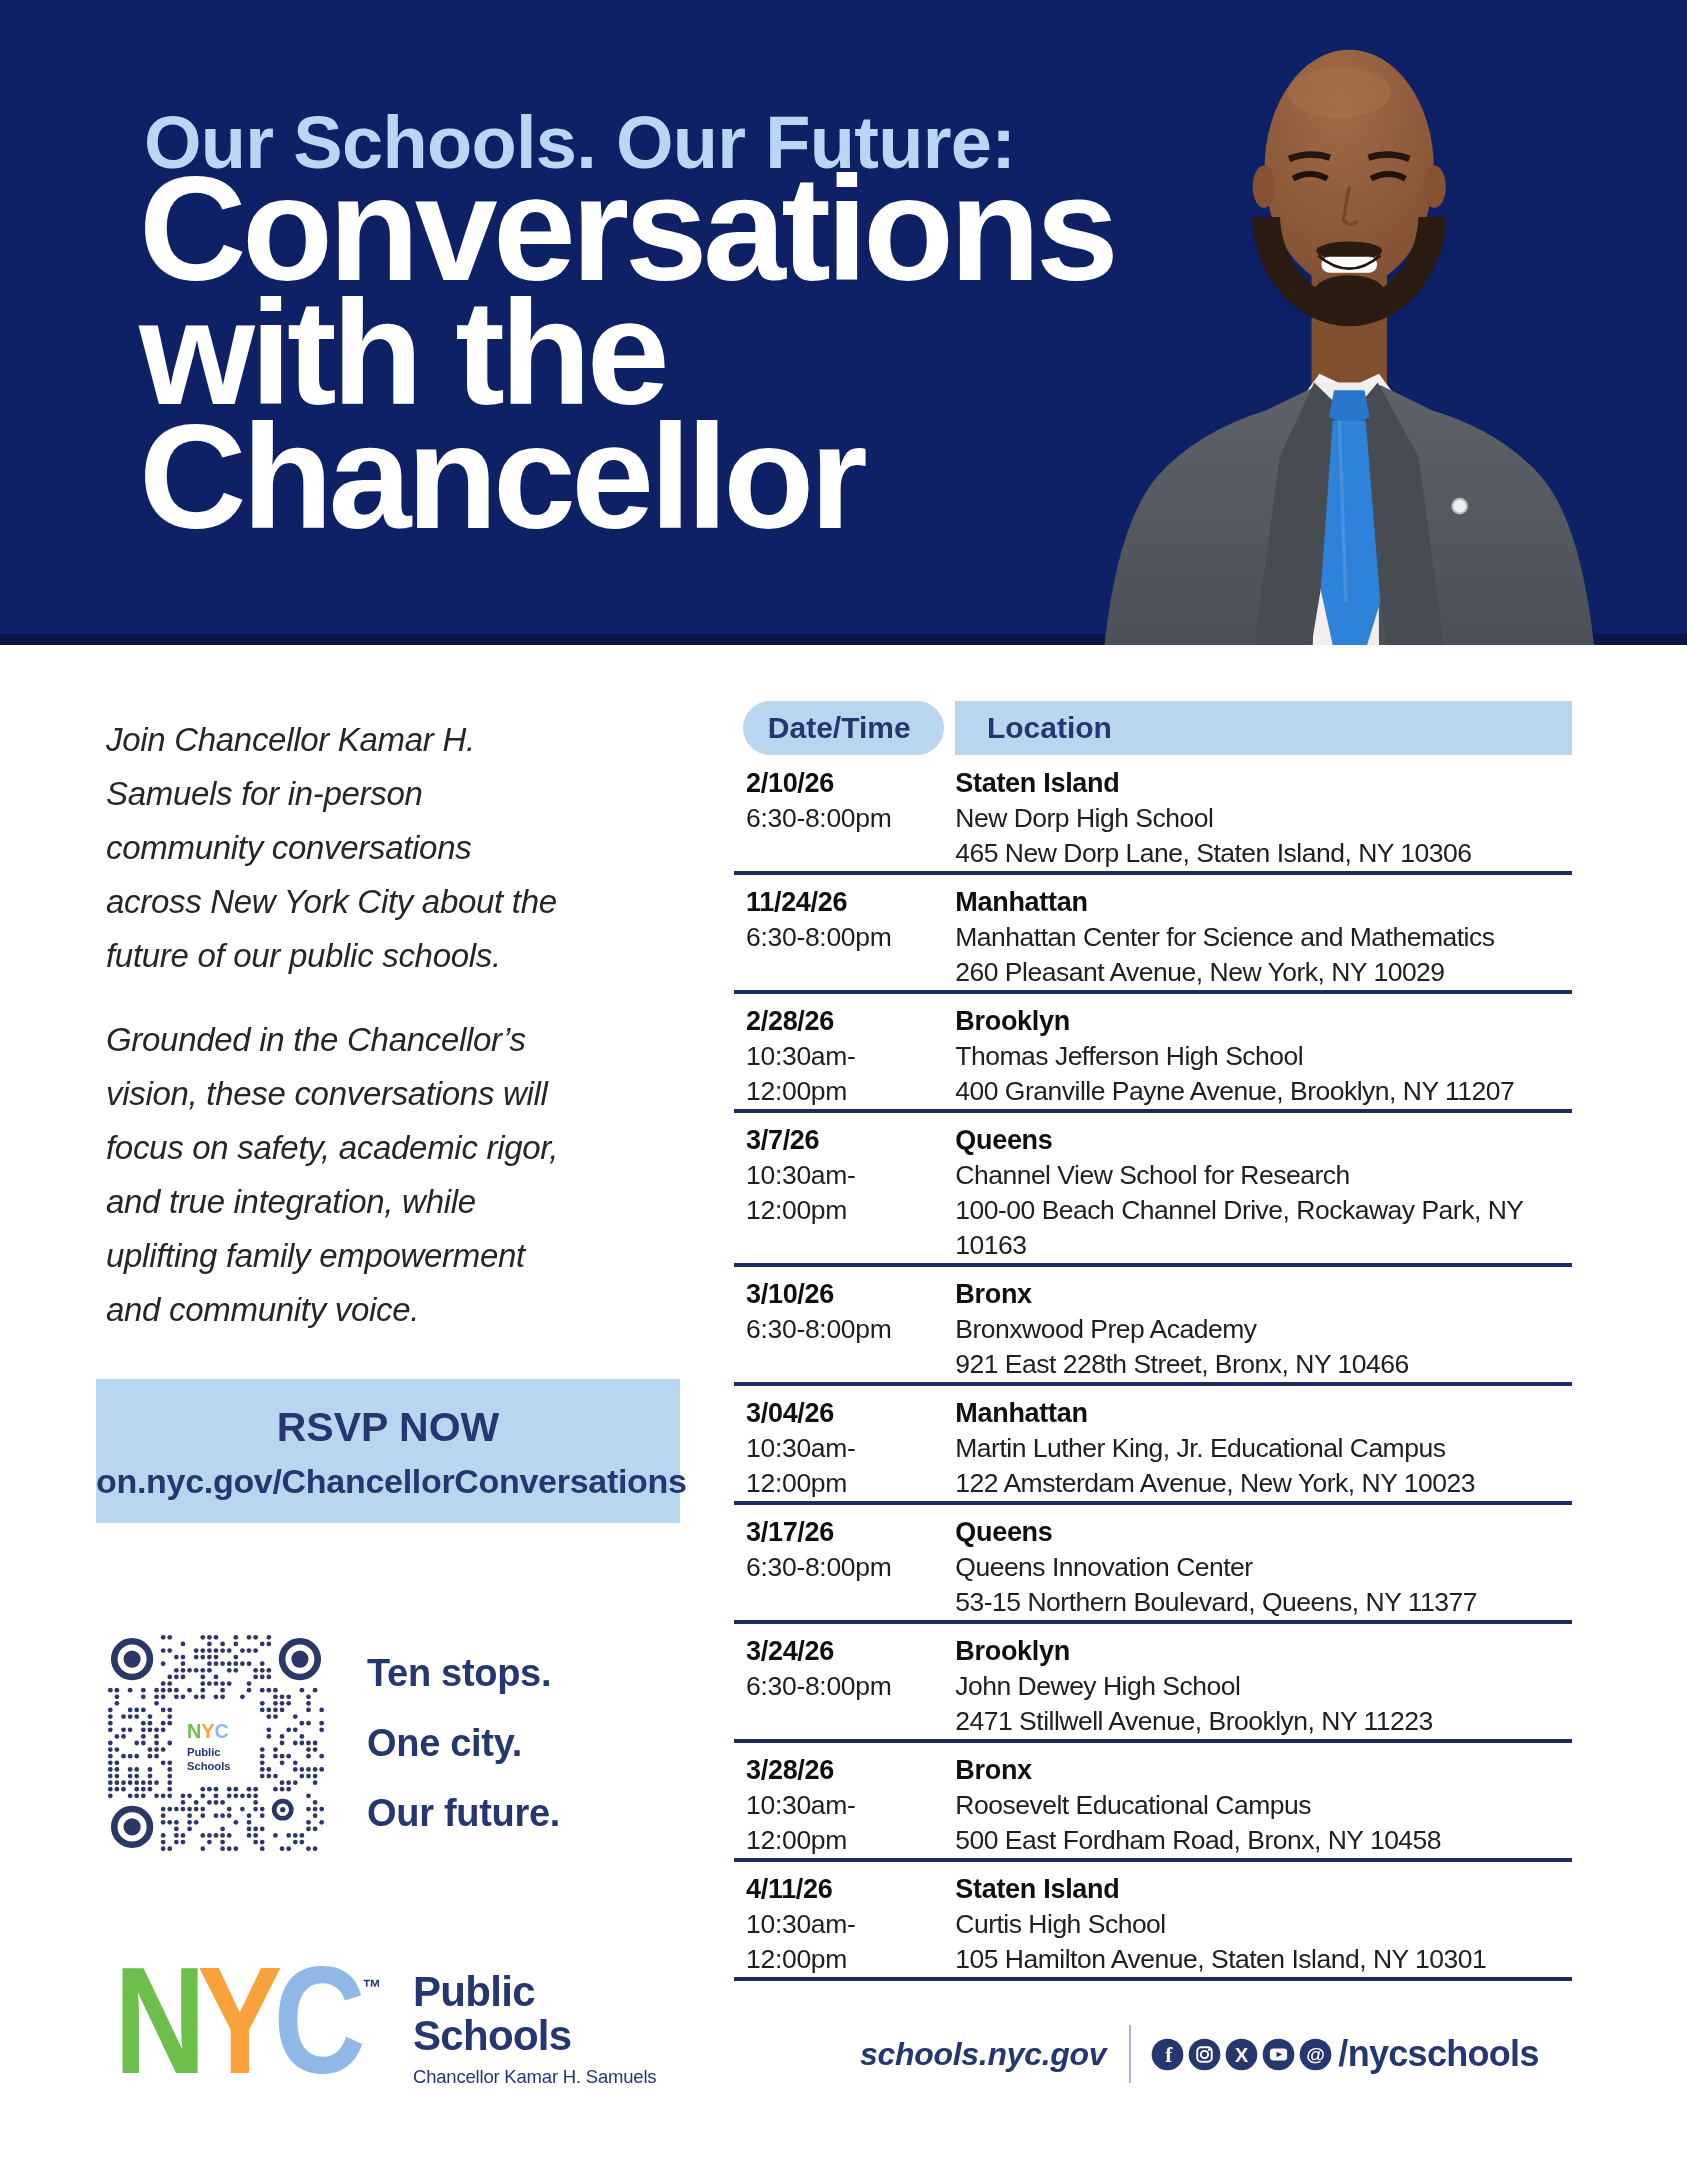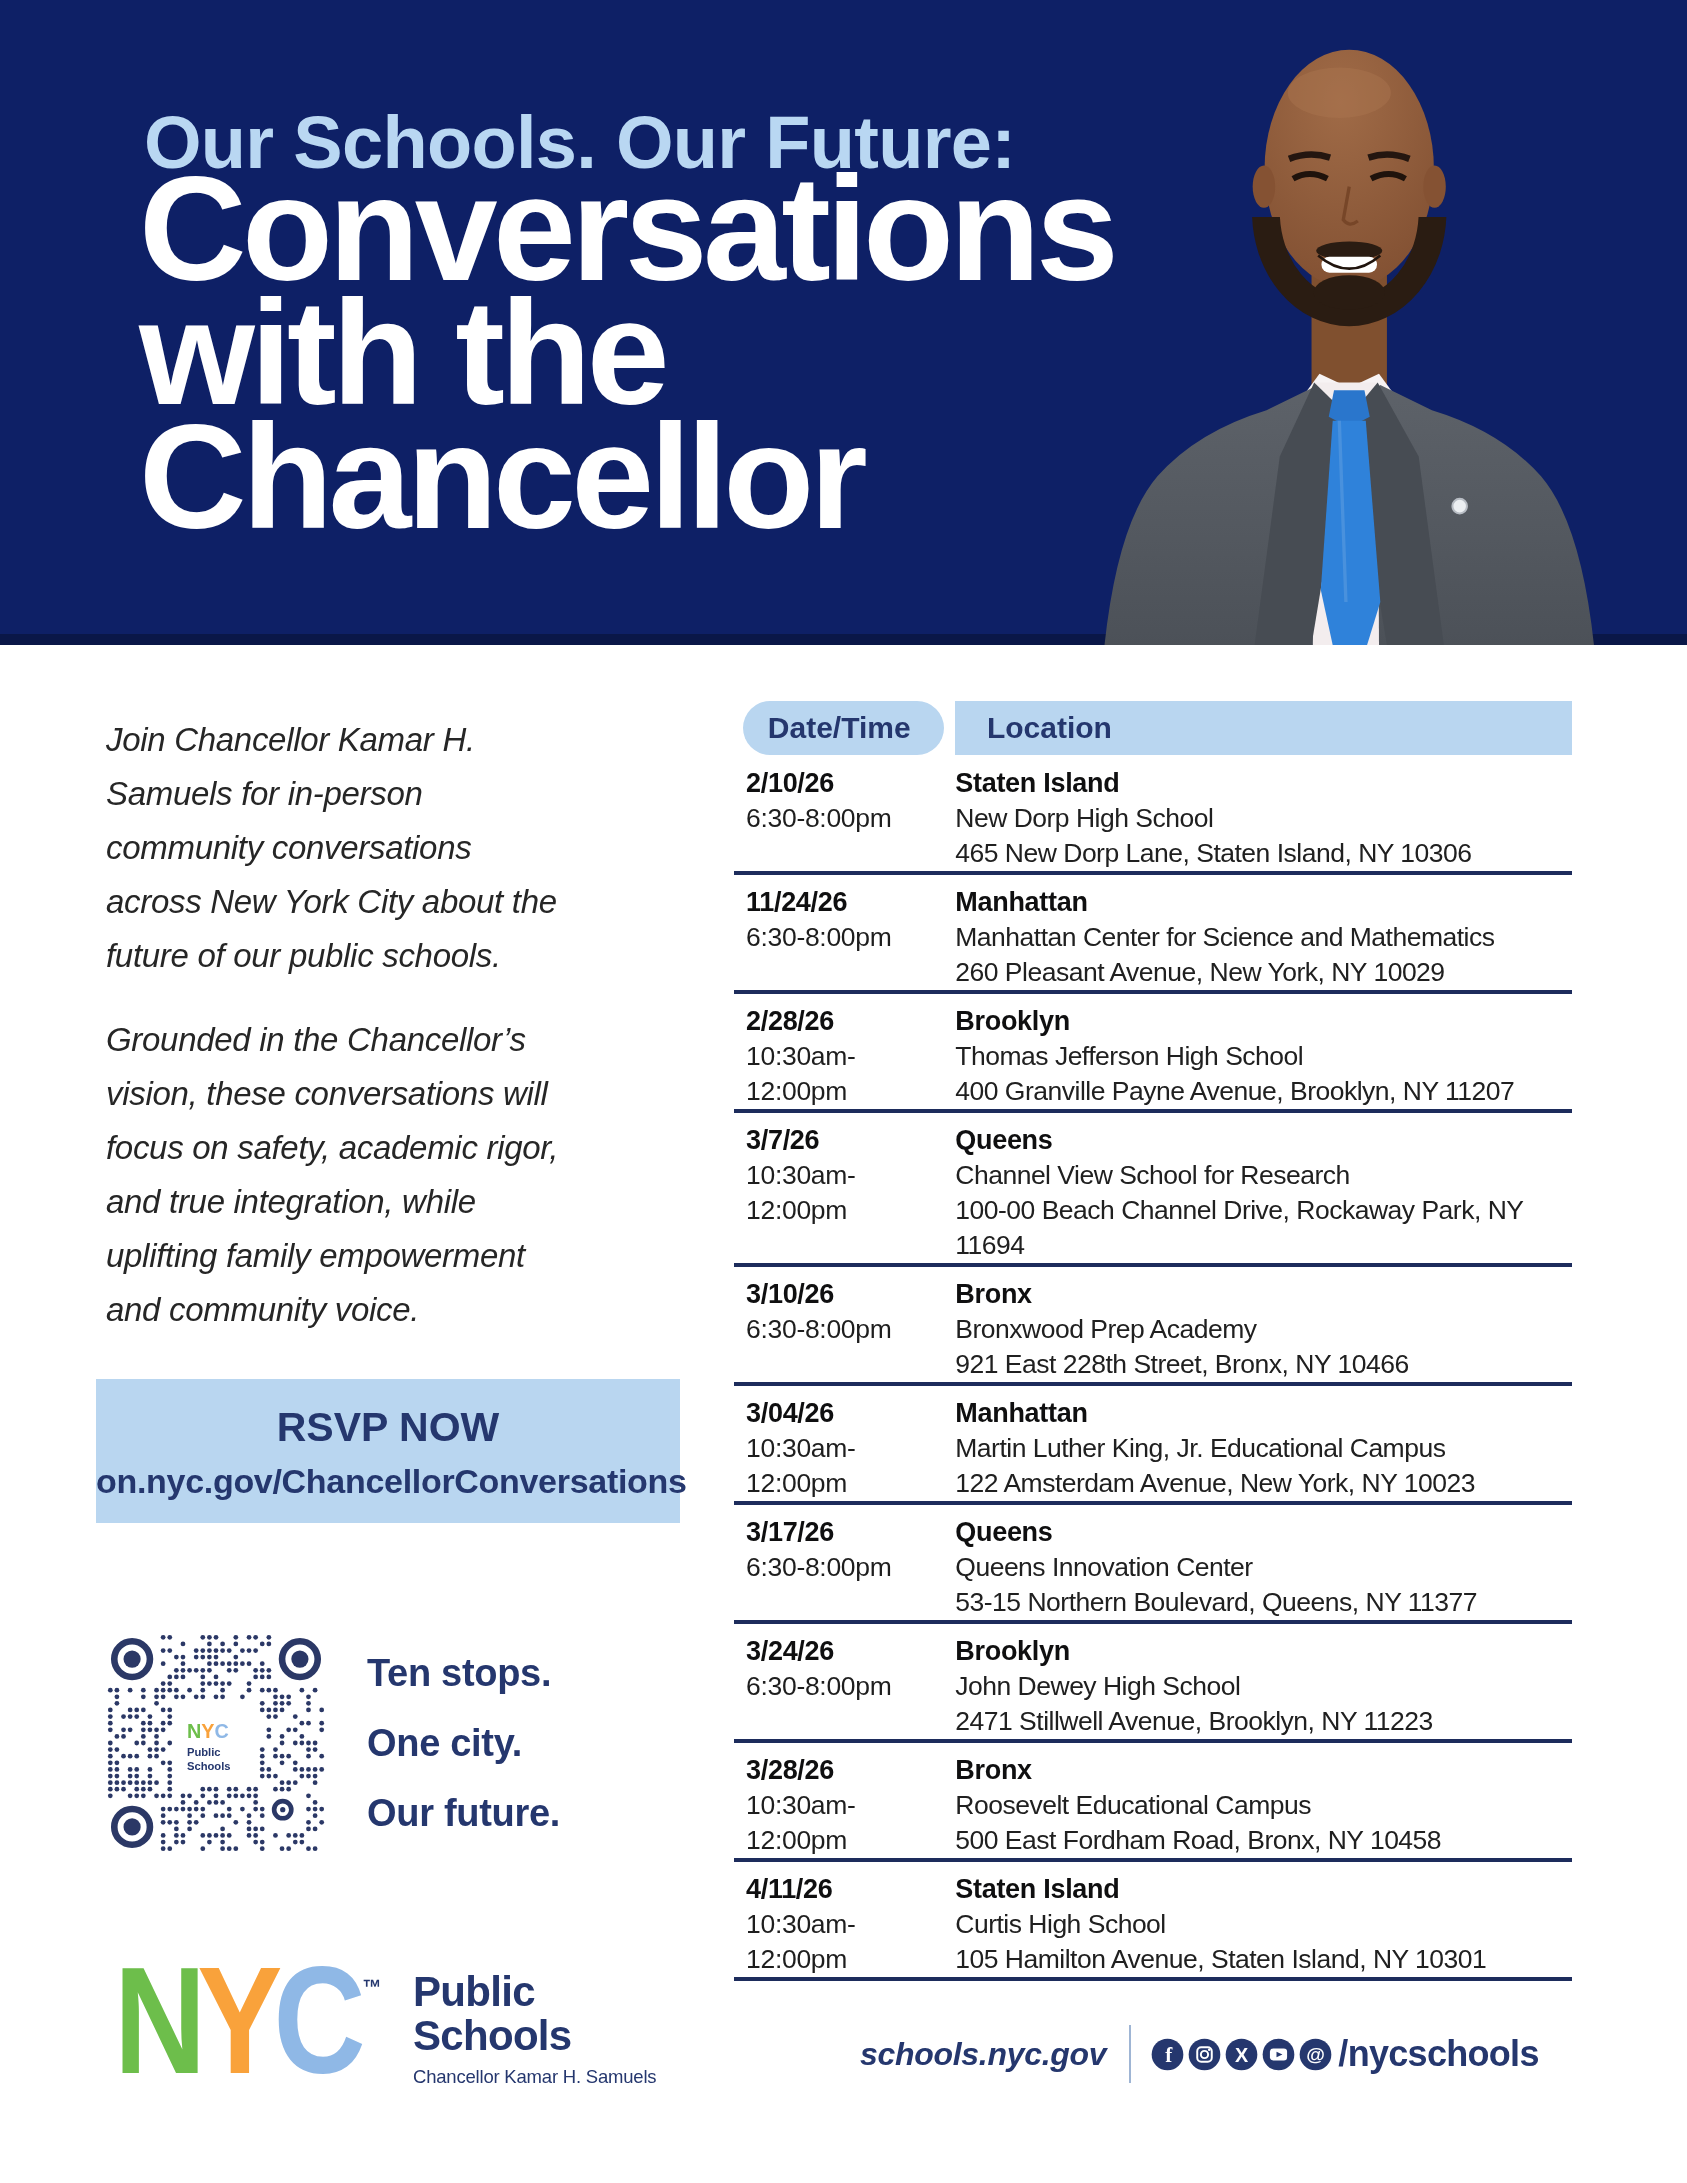--- a/index.html
+++ b/index.html
@@ -602,21 +602,21 @@
         <div class="cell-date">
           <div class="ev-date">3/7/26</div>
           <div class="ev-times">
               <div>10:30am-</div>
               <div>12:00pm</div>
             </div>
         </div>
         <div class="cell-loc">
           <div class="ev-borough">Queens</div>
           <div class="ev-venue">Channel View School for Research</div>
-          <div class="ev-address">100-00 Beach Channel Drive, Rockaway Park, NY 11694</div>
+          <div class="ev-address">100-00 Beach Channel Drive, Rockaway Park, NY 10163</div>
         </div>
       </div>
 
       <div class="sched-row">
         <div class="cell-date">
           <div class="ev-date">3/10/26</div>
           <div class="ev-times">
               <div>6:30-8:00pm</div>
             </div>
         </div>

